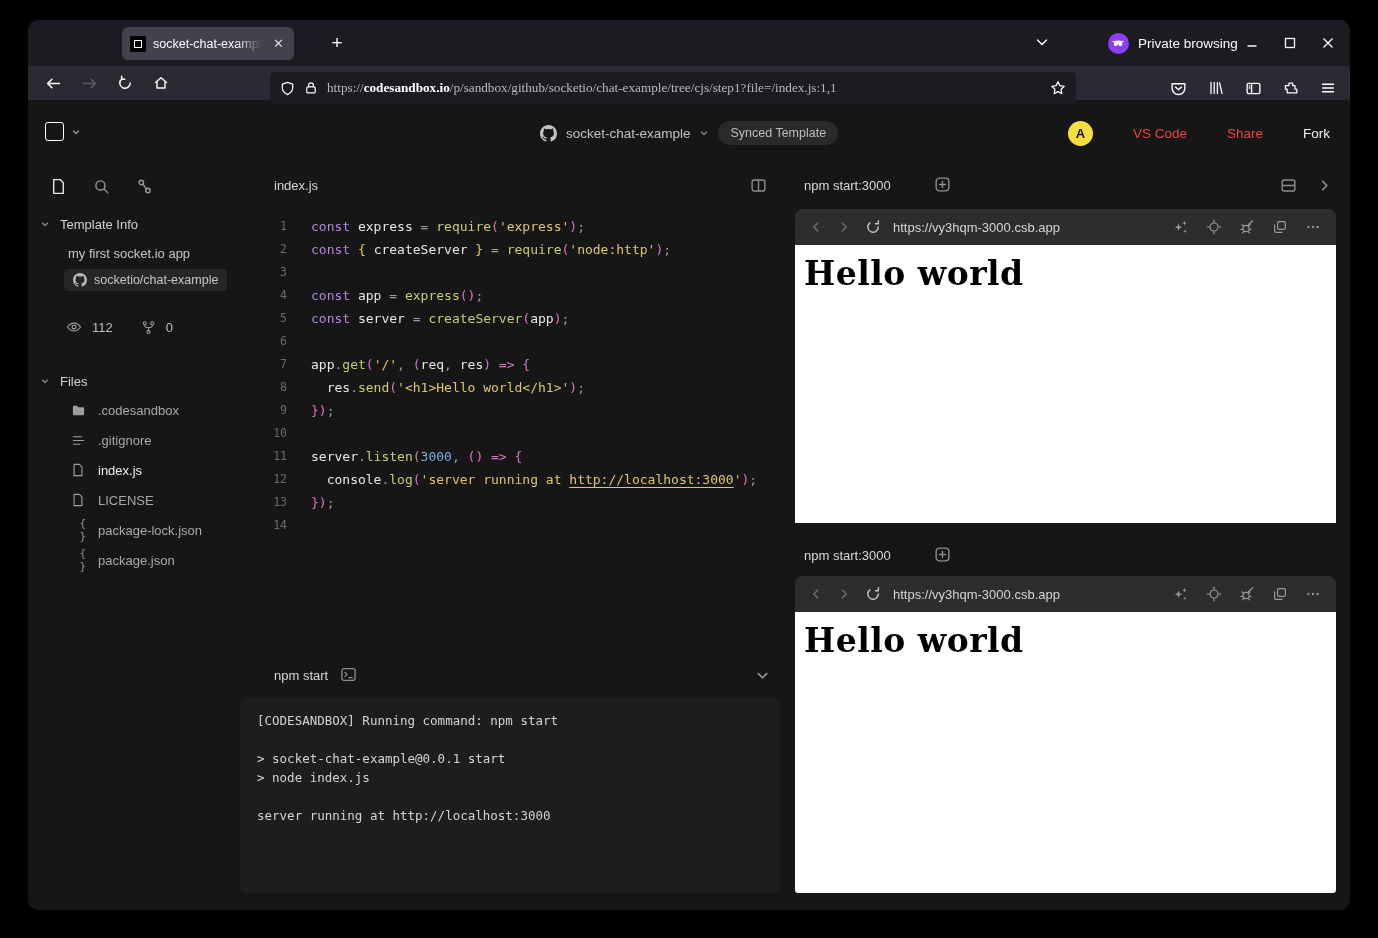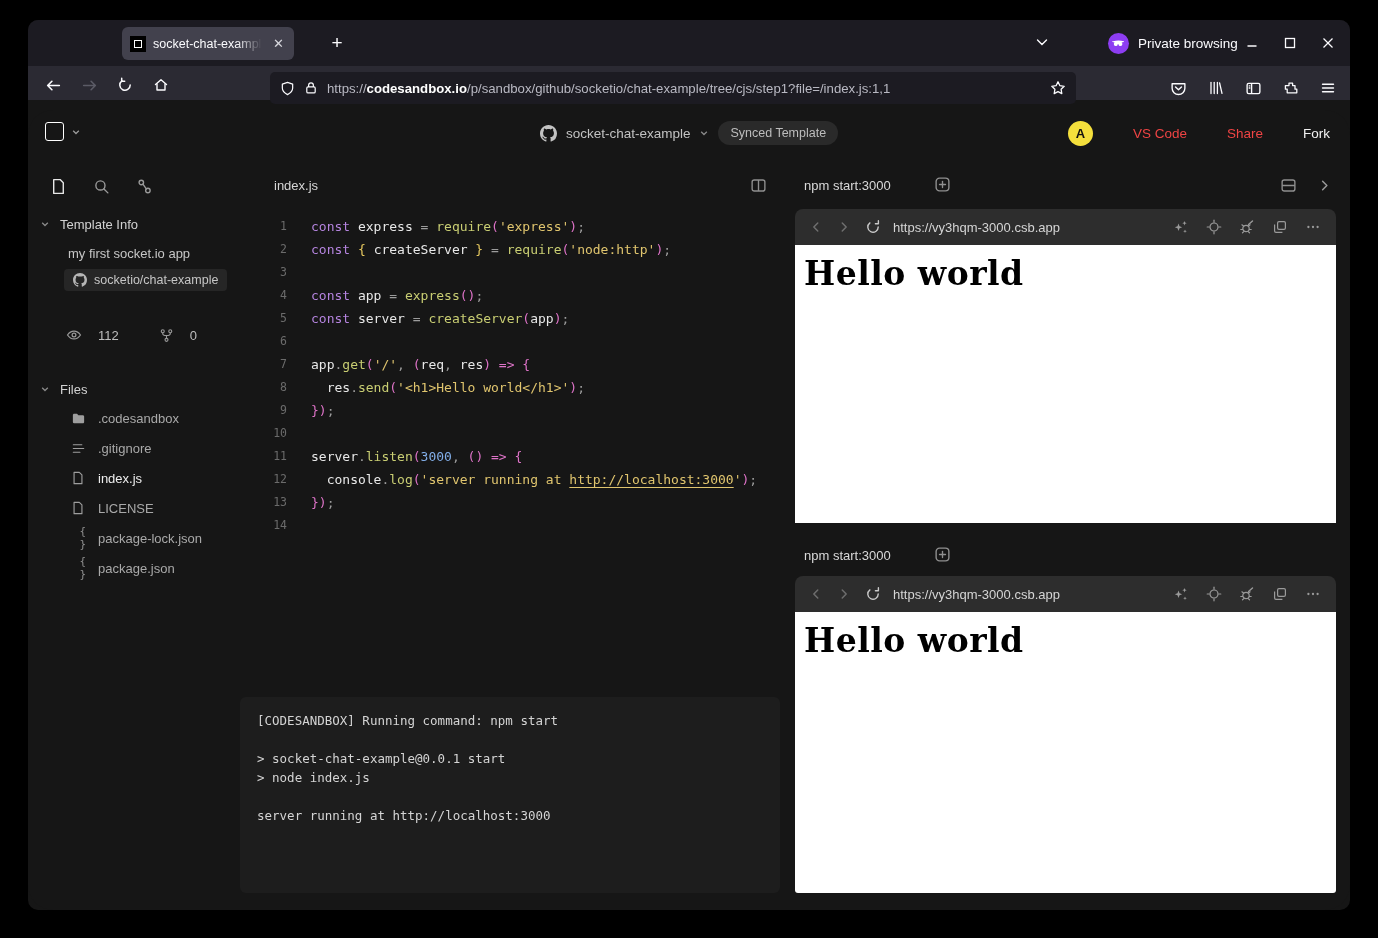--- a/index.html
+++ b/index.html
@@ -15,21 +15,21 @@
     -webkit-mask-image:linear-gradient(90deg,#000 75%,transparent 98%); mask-image:linear-gradient(90deg,#000 75%,transparent 98%); }
   .tab-close { color:#d8d8de; font-size:13px; line-height:1; flex:none; padding:2px; }
   .newtab { position:absolute; left:296px; top:11px; color:#fbfbfe; font-size:19px; font-weight:300; line-height:24px; width:26px; text-align:center; }
   .tabs-chevron { position:absolute; left:1006px; top:14px; color:#fbfbfe; }
   .private-cluster { position:absolute; left:1080px; top:0; height:46px; display:flex; align-items:center; gap:9px; }
   .mask-badge { width:21px; height:21px; border-radius:50%; background:#8d3df2; display:flex; align-items:center; justify-content:center; }
   .private-label { color:#fbfbfe; font-size:13.5px; }
   .win-controls { position:absolute; right:8px; top:0; height:46px; display:flex; align-items:center; gap:10px; }
   .win-btn { width:28px; height:28px; display:flex; align-items:center; justify-content:center; color:#fbfbfe; }
 
-  .toolbar { position:absolute; left:0; top:46px; width:100%; height:34px; background:#2b2a33; display:flex; align-items:flex-end; }
+  .toolbar { position:absolute; left:0; top:46px; width:100%; height:34px; background:#2b2a33; display:flex; align-items:center;font-family:Liberation Serif, serif; }
   .nav-btn { width:30px; height:30px; display:flex; align-items:center; justify-content:center; margin-left:6px; }
   .nav-btn:first-child { margin-left:10px; }
   .urlbar { position:absolute; left:242px; top:6px; width:806px; height:32px; background:#1c1b22; border-radius:5px; display:flex; align-items:center; padding:0 10px; gap:9px; }
   .url-text { font-size:13.2px; white-space:nowrap; overflow:hidden; flex:1; color:#b9b9c3; }
   .url-text b { color:#ffffff; font-weight:600; }
   .toolbar-right { position:absolute; right:14px; top:0; height:44px; display:flex; align-items:center; gap:21px; }
 
   
   .app { position:absolute; left:0; top:90px; width:1322px; height:800px; background:#161616; color:#c9c9c9;border-radius:25px; }
   .app-header { position:absolute; left:0; top:0; width:100%; height:46px; }
@@ -44,21 +44,21 @@
   .hdr-link.primary { color:#f1f1f1; }
 
   .rail { position:absolute; left:16px; top:62px; display:flex; gap:15px; }
   .rail-btn { width:28px; height:28px; display:flex; align-items:center; justify-content:center; }
 
   .sidebar { position:absolute; left:12px; top:100px; width:212px; font-size:13px; }
   .sec-header { display:flex; align-items:center; gap:10px; height:28px; color:#d2d2d2; }
   .sec-chevron { color:#8a8a8a; }
   .tpl-desc { color:#c6c6c6; margin:8px 0 8px 28px; }
   .repo-pill { display:inline-flex; align-items:center; gap:7px; background:#262626; border-radius:4px; color:#c6c6c6; font-size:12.5px; padding:4px 9px; margin-left:24px; }
-  .stats { display:flex; align-items:center; gap:16px; margin:36px 0 0 26px; color:#bdbdbd; font-size:13px; }
+  .stats { display:flex; align-items:center; gap:10px; margin:28px 0 0 26px; color:#bdbdbd; font-size:13px; }
   .stats .gap { width:8px; }
   .files-sec { margin-top:32px; }
   .file-row { display:flex; align-items:center; gap:12px; height:30px; padding-left:30px; color:#a9a9a9;text-align:right; }
   .file-row.active { color:#ededed; }
   .file-row .ficon { width:16px; display:flex; justify-content:center; color:#8f8f8f; font-size:11px; font-family:"DejaVu Sans Mono",monospace; }
 
   
   .editor-col { position:absolute; left:212px; top:0; width:545px; height:800px; }
   .editor-tabbar { position:absolute; left:0; top:60px; width:100%; height:34px; }
   .editor-tab-label { position:absolute; left:34px; top:8px; color:#d6d6d6; font-size:13px; }
@@ -386,20 +386,35 @@
           <div class="code-line"><span class="ln">7</span><span class="code-text"><span class="tk-v">app</span><span class="tk-p">.</span><span class="tk-f">get</span><span class="tk-b">(</span><span class="tk-s">'/'</span><span class="tk-p">, </span><span class="tk-b">(</span><span class="tk-v">req</span><span class="tk-p">, </span><span class="tk-v">res</span><span class="tk-b">)</span><span class="tk-b"> =&gt; {</span></span></div>
           <div class="code-line"><span class="ln">8</span><span class="code-text"><span class="tk-p">  </span><span class="tk-v">res</span><span class="tk-p">.</span><span class="tk-f">send</span><span class="tk-b">(</span><span class="tk-s">'&lt;h1&gt;Hello world&lt;/h1&gt;'</span><span class="tk-b">)</span><span class="tk-p">;</span></span></div>
           <div class="code-line"><span class="ln">9</span><span class="code-text"><span class="tk-b">})</span><span class="tk-p">;</span></span></div>
           <div class="code-line"><span class="ln">10</span><span class="code-text"></span></div>
           <div class="code-line"><span class="ln">11</span><span class="code-text"><span class="tk-v">server</span><span class="tk-p">.</span><span class="tk-f">listen</span><span class="tk-b">(</span><span class="tk-n">3000</span><span class="tk-p">, </span><span class="tk-b">()</span><span class="tk-b"> =&gt; {</span></span></div>
           <div class="code-line"><span class="ln">12</span><span class="code-text"><span class="tk-p">  </span><span class="tk-v">console</span><span class="tk-p">.</span><span class="tk-f">log</span><span class="tk-b">(</span><span class="tk-s">'server running at </span><span class="tk-u">http://localhost:3000</span><span class="tk-s">'</span><span class="tk-b">)</span><span class="tk-p">;</span></span></div>
           <div class="code-line"><span class="ln">13</span><span class="code-text"><span class="tk-b">})</span><span class="tk-p">;</span></span></div>
           <div class="code-line"><span class="ln">14</span><span class="code-text"></span></div>
         </div>
 
+      <div class="term-header">
+        <span class="term-title">npm start</span>
+        <span class="term-icon icon">
+          <svg width="17" height="17" viewBox="0 0 16 16" fill="none" stroke="#8f8f8f" stroke-width="1.2">
+              <rect x="1.8" y="2.5" width="12.4" height="11" rx="2"></rect>
+              <path d="M4.6 6l2 2-2 2" stroke-linecap="round" stroke-linejoin="round"></path>
+              <line x1="8.4" y1="11" x2="11.4" y2="11" stroke-linecap="round"></line>
+            </svg>
+          </span>
+        <span class="term-collapse icon">
+          <svg width="15" height="15" viewBox="0 0 16 16" fill="none" stroke="#9a9a9a" stroke-width="1.6" stroke-linecap="round" stroke-linejoin="round">
+              <path d="M3.5 6l4.5 4.5L12.5 6"></path>
+            </svg>
+          </span>
+      </div>
       <div class="terminal" id="terminal-output">
           <div>[CODESANDBOX] Running command: npm start</div>
           <div>&nbsp;</div>
           <div>&gt; socket-chat-example@0.0.1 start</div>
           <div>&gt; node index.js</div>
           <div>&nbsp;</div>
           <div>server running at http://localhost:3000</div>
         </div>
     </div>
 

